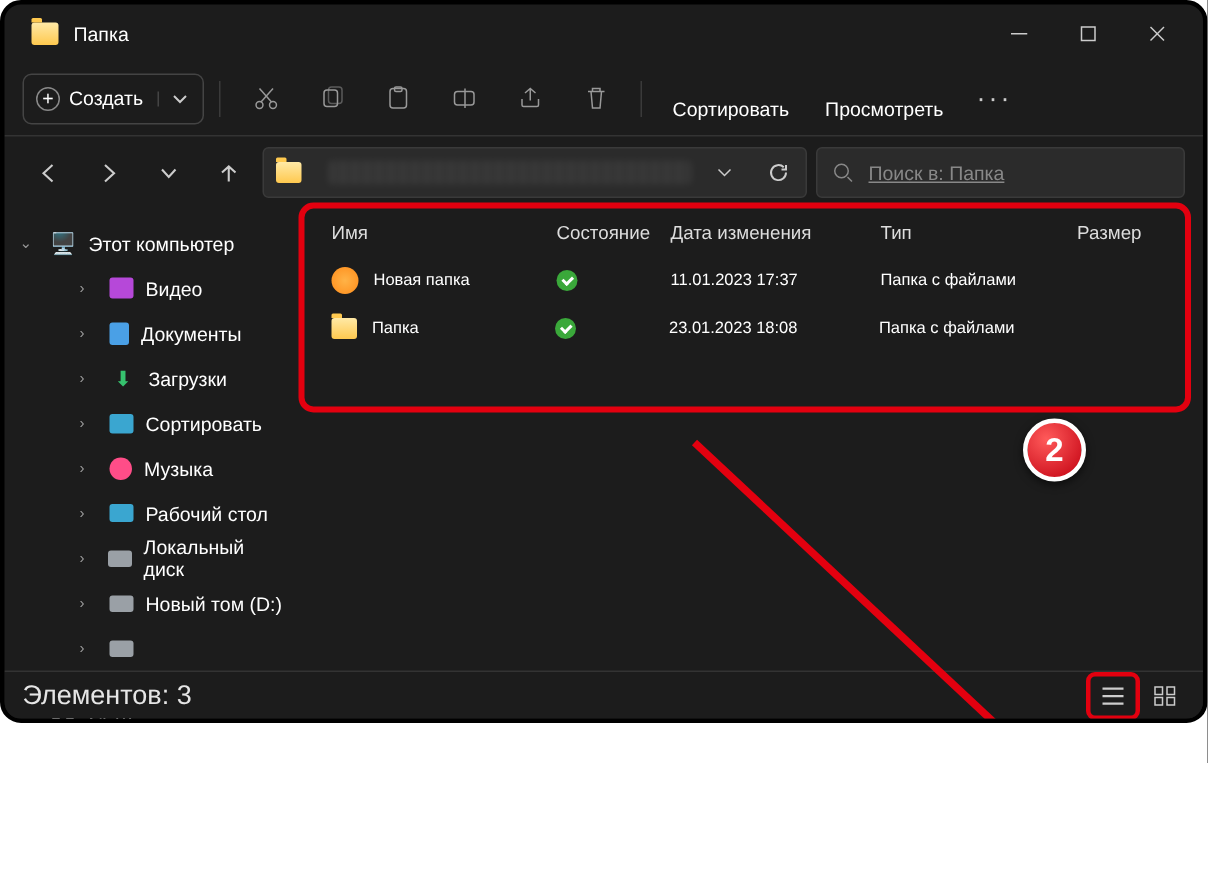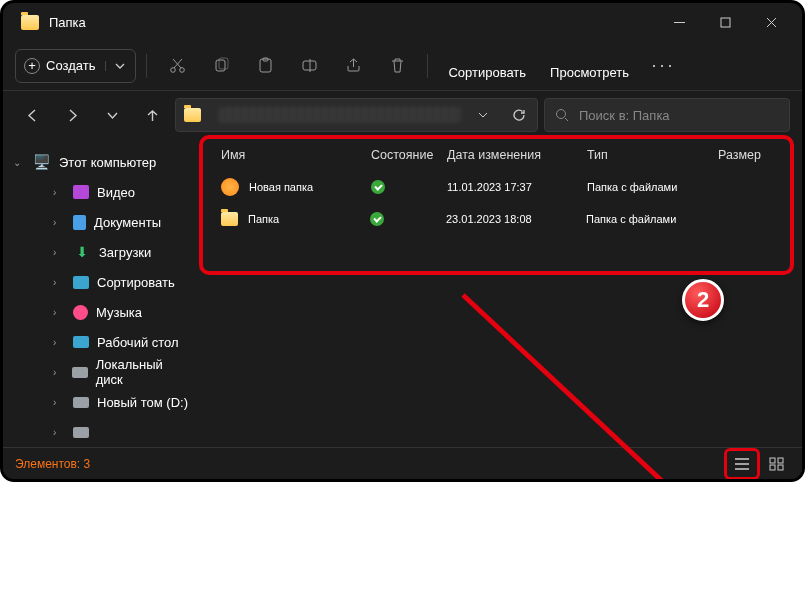--- a/index.html
+++ b/index.html
@@ -20,39 +20,39 @@
 .sep { width: 1px; height: 24px; background: #3a3a3a; margin: 0 6px; }
 .ddbtn { display: flex; align-items: center; gap: 16px; height: 34px; padding: 0 10px; font-size: 13px; flex-direction: column; }
 .ddbtn svg { width: 14px; height: 14px; }
 .navrow { height: 48px; display: flex; align-items: center; padding: 0 12px; gap: 6px; }
 .navbtn { width: 34px; height: 34px; display: flex; align-items: center; justify-content: center; color: #ccc; }
 .navbtn svg{width:15px;height:15px;}
 .addrbar { flex: 1; height: 34px; background: #2b2b2b; border: 1px solid #3a3a3a; border-radius: 4px; display: flex; align-items: center; padding: 0 4px 0 8px; gap: 8px; }
 .addrbar .folder-ico{width:17px;height:14px;}
 .blurpath { flex:1; height:16px; background: repeating-linear-gradient(90deg,#555,#555 4px,#444 4px,#444 8px); filter: blur(2px); border-radius:3px; opacity:.35;}
 .addrbar .ab-btn{width:28px;height:28px;display:flex;align-items:center;justify-content:center;color:#ccc;}
-.search { width: 246px; height: 34px; background: #2b2b2b; border: 1px solid #3a3a3a; border-radius: 4px; display: flex; align-items: center; padding: 0 10px; gap: 10px; color: #888; }
+.search { width: 246px; height: 34px; background: #2b2b2b; border: 1px solid #3a3a3a; border-radius: 4px; display: flex; align-items: center; padding: 0 10px; gap: 10px; color: #888; text-decoration: underline; }
 .body { display: flex; height: 410px; }
 .sidebar { width: 198px; padding: 8px 6px; overflow: hidden; }
 .side-item { display: flex; align-items: center; height: 30px; padding: 0 6px 0 14px; gap: 8px; font-size: 13px; border-radius:4px;}
 .side-item.root { padding-left: 4px; }
 .side-item .exp { width: 12px; color:#999; font-size:10px;}
 .side-sub { padding-left: 30px; }
 .sico { width: 18px; height: 16px; display:flex;align-items:center;justify-content:center; font-size:14px;}
 .main { flex: 1; position: relative; }
 .highlight { position:absolute; left:-2px; top:-4px; right:8px; height:140px; border:4px solid #e3000f; border-radius:10px; pointer-events:none; z-index:2;}
 .cols { display:flex; height:32px; align-items:center; padding:0 0 0 20px; font-size:12.5px; color:#ddd; }
 .cols > div{padding-right:10px;}
 .c1{width:150px}.c2{width:76px}.c3{width:140px}.c4{width:122px}.c5{width:62px;text-align:right;padding-right:18px;}
 .row { display:flex; height:32px; align-items:center; padding:0 0 0 20px; font-size:11px;}
 .row .rico{width:18px;height:18px;margin-right:10px;}
 .orange-ico{width:16px;height:16px;border-radius:50%;background:radial-gradient(circle,#ffb347,#ff8c1a);}
 .status-dot{width:14px;height:14px;border-radius:50%;background:#3aa83a;display:flex;align-items:center;justify-content:center;}
 .status-dot::after{content:"";width:5px;height:3px;border-left:2px solid #fff;border-bottom:2px solid #fff;transform:rotate(-45deg);margin-top:-2px;}
-.statusbar { position:absolute; bottom:0; left:0; right:0; height:32px; display:flex; align-items:center; padding:0 12px; border-top:1px solid #333; font-size:12px; color:#f97316; background:#1c1c1c;}
+.statusbar { position:absolute; bottom:0; left:0; right:0; height:32px; display:flex; align-items:center; padding:0 12px; border-top:1px solid #333; font-size:18px; color:#e5e5e5; background:#1c1c1c;}
 .statusbar .spacer{flex:1}
 .viewbtn{width:26px;height:22px;display:flex;align-items:center;justify-content:center;color:#ccc;margin-left:4px;}
 .hl-view{border:3px solid #e3000f;border-radius:6px;padding:2px;}
 .callout-num { position:absolute; right:78px; bottom:158px; width:42px; height:42px; border-radius:50%; background:radial-gradient(circle at 35% 30%,#ff5a5a,#c20010); border:3px solid #fff; display:flex; align-items:center; justify-content:center; font-size:22px; font-weight:700; color:#fff; box-shadow:0 2px 6px rgba(0,0,0,.6); z-index:5;}
 .arrow { position:absolute; left:300px; top:282px; width:460px; height:280px; z-index:4; pointer-events:none;}
 </style>
 </head>
 <body>
 
 <div class="frame">

